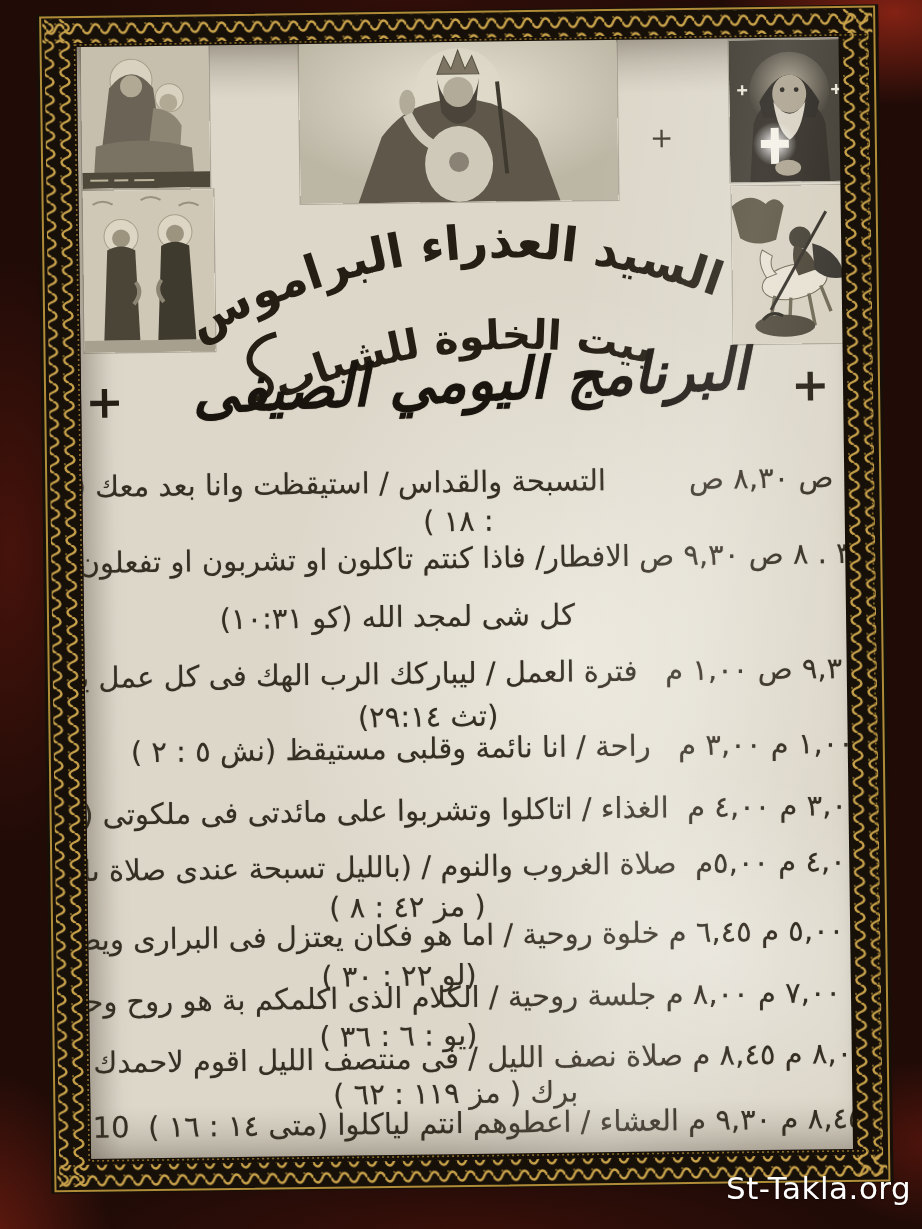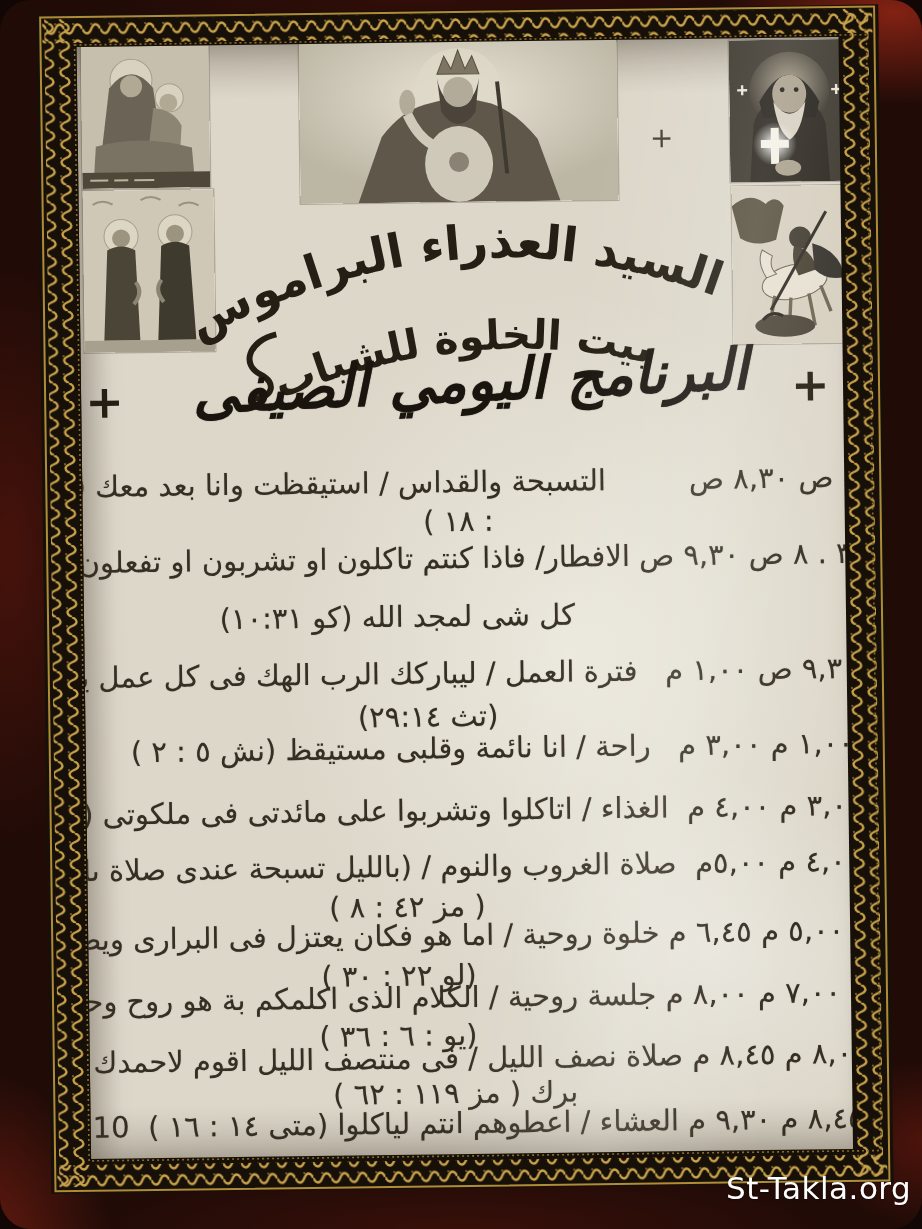--- a/index.html
+++ b/index.html
@@ -7,21 +7,20 @@
     position:relative;width:922px;height:1229px;overflow:hidden;
     font-family:"DejaVu Sans",sans-serif;
     background-color:#200b07;
     background-image:
       radial-gradient(ellipse 280px 150px at 97% 1%, rgba(148,38,22,.85), transparent 62%),
       radial-gradient(ellipse 210px 300px at -2% 102%, rgba(128,33,19,.75), transparent 62%),
       radial-gradient(ellipse 150px 430px at 1% 45%, rgba(96,24,14,.6), transparent 70%),
       radial-gradient(ellipse 190px 130px at 101% 93%, rgba(110,26,15,.6), transparent 65%),
       radial-gradient(ellipse 540px 90px at 50% 100%, rgba(80,19,11,.5), transparent 72%),
       radial-gradient(ellipse 460px 70px at 45% 0%, rgba(70,17,10,.45), transparent 72%);
-    border-radius: 31px;
   }
   .tilt{position:absolute;inset:0;transform:rotate(-0.75deg);transform-origin:50% 50%;}
 
   
   .paper{
     position:absolute;left:84px;top:40px;width:788px;height:1118px;overflow:hidden;
     background-color:#dcd7c9;
     background-image:
       radial-gradient(ellipse 420px 520px at 62% 55%, rgba(248,246,238,.55), transparent 70%),
       radial-gradient(ellipse 300px 260px at 80% 82%, rgba(255,255,255,.35), transparent 70%),

